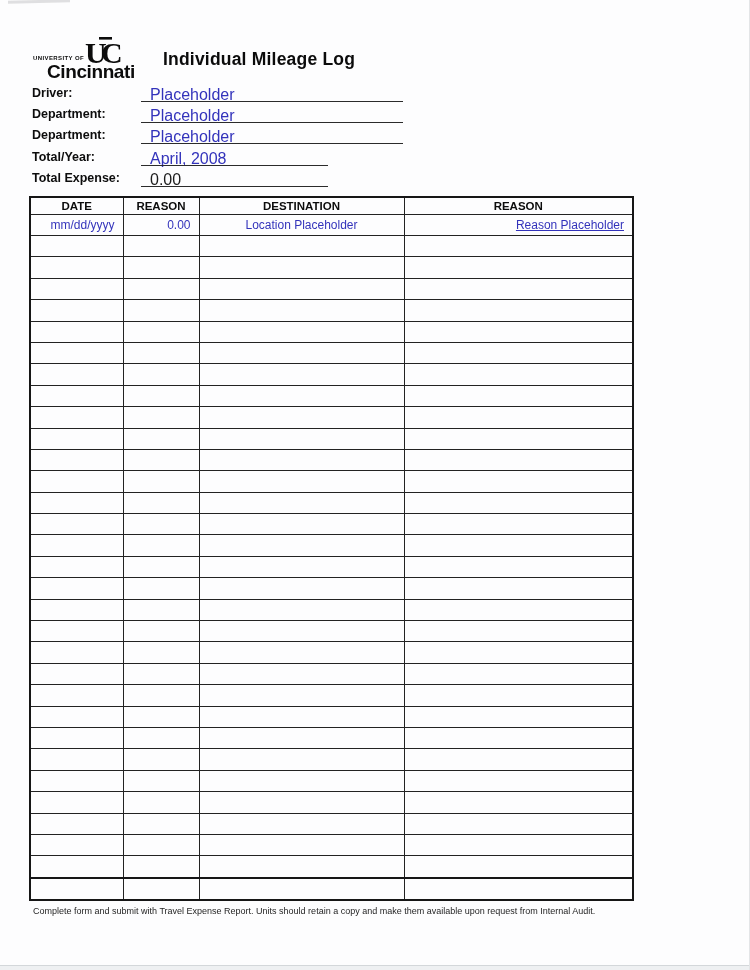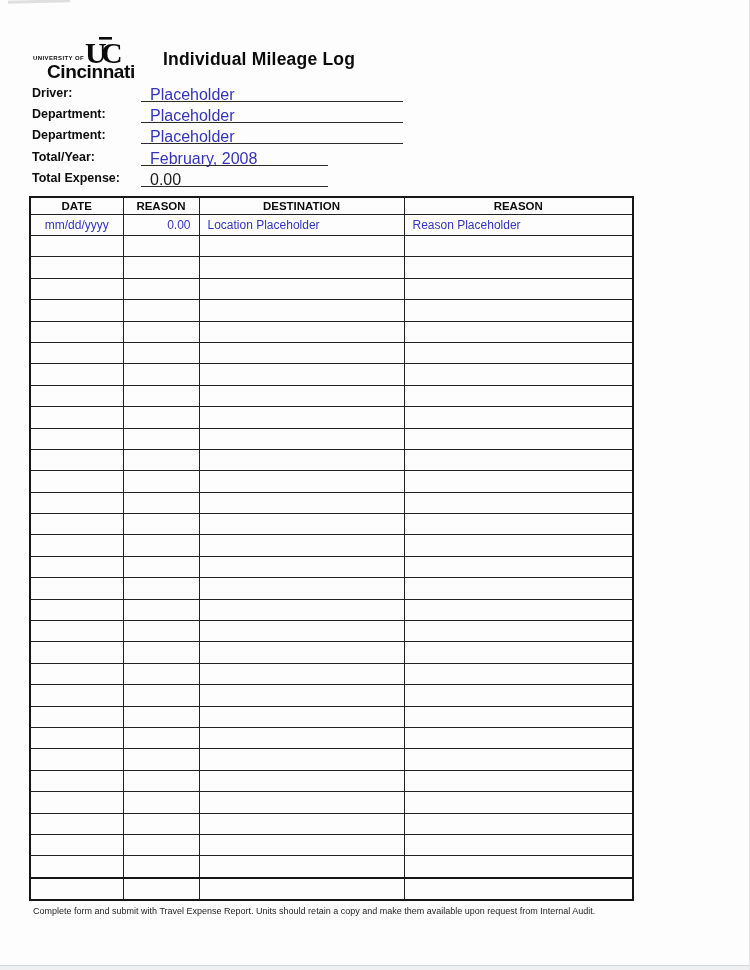--- a/index.html
+++ b/index.html
@@ -63,24 +63,24 @@
   table.mileage th, table.mileage td {
     border:1px solid #222; padding:0 8px; overflow:hidden; white-space:nowrap;
   }
   table.mileage th {
     height:16px; font-size:11.5px; font-weight:bold; text-align:center;
     color:#0c0c0c; padding:0 2px;
   }
   tr.data td { height:20px; font-size:12px; color:#3333bb; }
   tr.empty td { height:20.4px; }
   tr.last td { border-top:2px solid #161616; height:20px; }
-  td.c0 { text-align:center; }
+  td.c0 { text-align:right; }
   td.c1 { text-align:right; }
-  td.c2 { text-align:left; }
-  td.c3 { text-align:left; padding-left:12px; }
+  td.c2 { text-align:center; }
+  td.c3 { text-align:right; padding-left:12px;text-decoration:underline; }
 
   
   .footer-note {
     position:absolute; left:33px; top:906px; width:660px;
     font-size:9px; color:#1f1f1f;
   }
 </style>
 </head>
 <body>
 
@@ -106,21 +106,21 @@
 
 <div class="field-label" style="top:107px">Department:</div>
 <div class="field-value" style="top:107px">Placeholder</div>
 <div class="field-line long" style="top:122px"></div>
 
 <div class="field-label" style="top:128px">Department:</div>
 <div class="field-value" style="top:128px">Placeholder</div>
 <div class="field-line long" style="top:143px"></div>
 
 <div class="field-label" style="top:150px">Total/Year:</div>
-<div class="field-value" style="top:150px">February, 2008</div>
+<div class="field-value" style="top:150px">April, 2008</div>
 <div class="field-line short" style="top:165px"></div>
 
 <div class="field-label" style="top:171px">Total Expense:</div>
 <div class="field-value black" style="top:171px">0.00</div>
 <div class="field-line short" style="top:186px"></div>
 
 <div class="mileage-table-wrap">
   <table class="mileage">
     <colgroup>
       <col style="width:93px">

